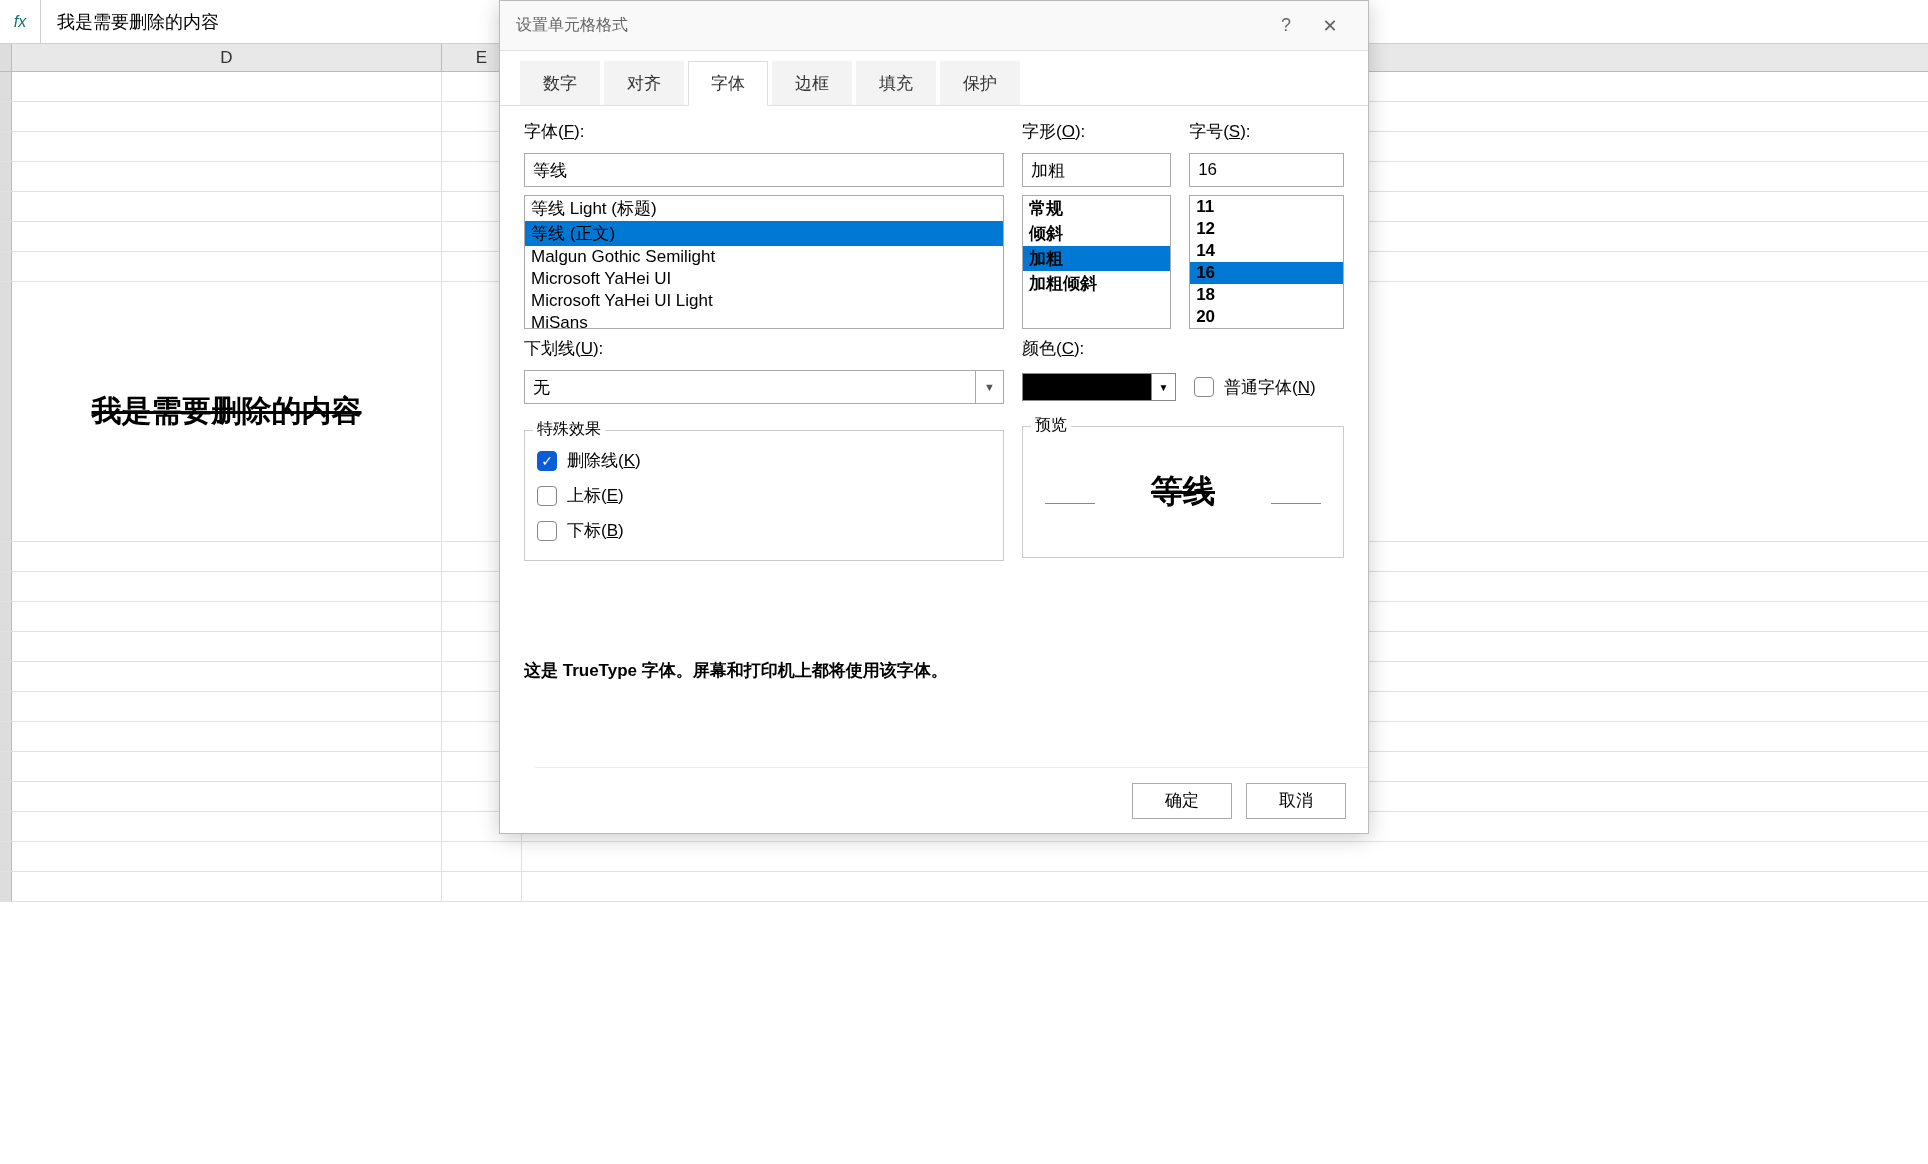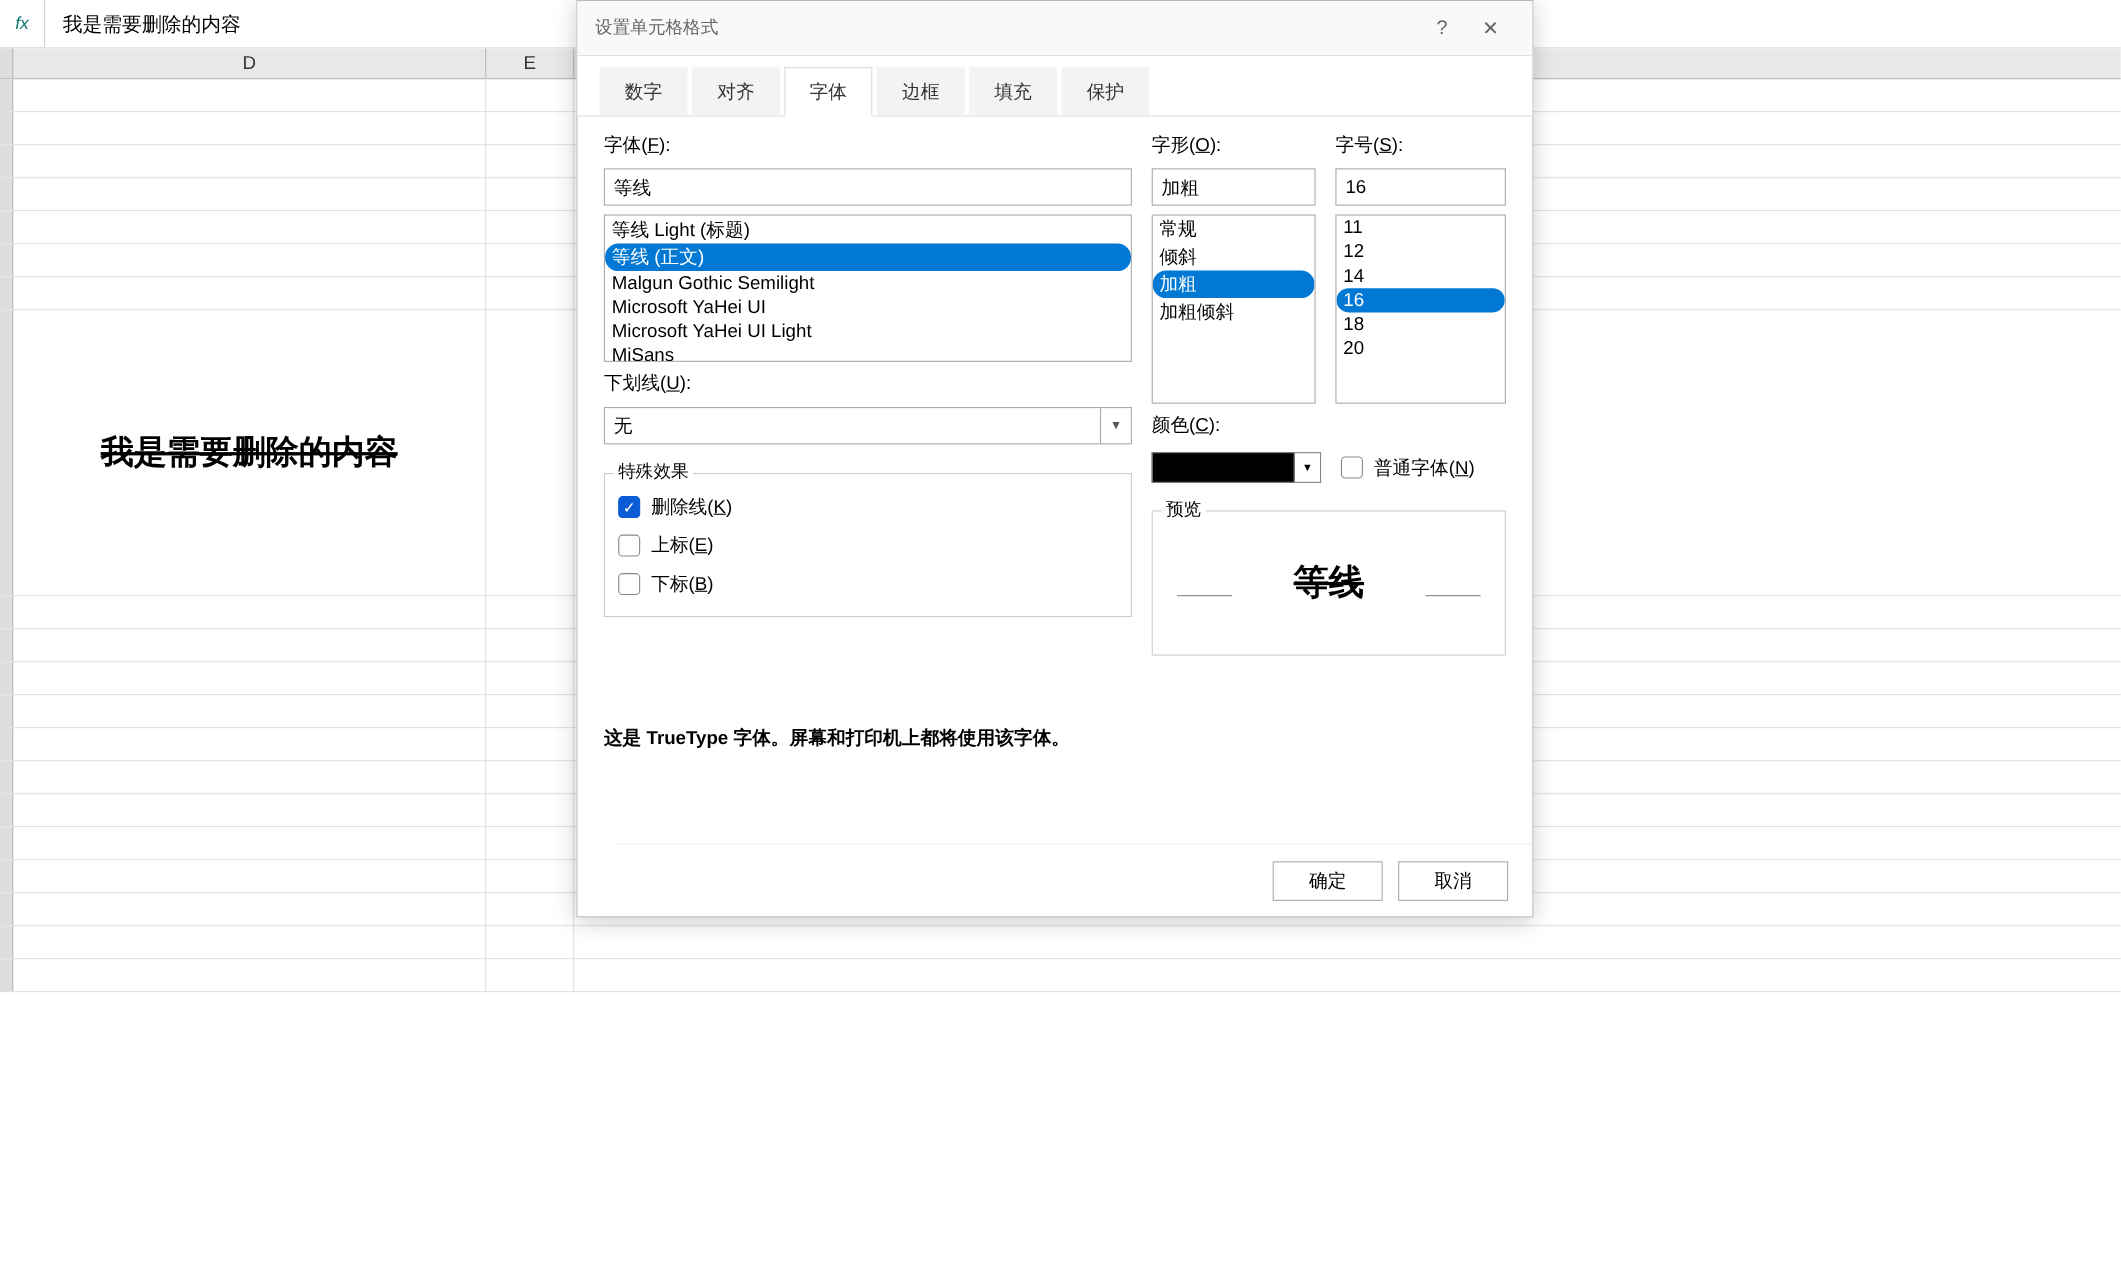--- a/index.html
+++ b/index.html
@@ -66,21 +66,21 @@
 .cell-d { width: 430px; border-right: 1px solid #e0e0e0; display:flex; align-items:center; justify-content:center;}
 .cell-e { width: 80px; border-right: 1px solid #e0e0e0; }
 .big-cell-text {
   font-size: 30px;
   font-weight: bold;
   text-decoration: line-through;
   text-align: center;
 }
 .dialog {
   position: absolute;
-  left: 524px;
+  left: 499px;
   top: 0;
   width: 870px;
   height: 834px;
   background: #fff;
   border: 1px solid #bbb;
   box-shadow: 0 4px 20px rgba(0,0,0,0.2);
   display: flex;
   flex-direction: column;
 }
 .dialog-titlebar {
@@ -142,30 +142,29 @@
   font-size: 17px;
 }
 .listbox {
   width: 100%;
   height: 134px;
   border: 1px solid #aaa;
   overflow-y: auto;
   font-size: 17px;
   position: relative;
 }
-.listbox.short { height: 172px; }
+.listbox.short { height: 134px; font-weight: bold; }
 .list-item {
   padding: 1px 6px;
   cursor: pointer;
   white-space: nowrap;
 }
 .list-item.selected {
   background: #0078d4;
-  color: #ffffff;
-  border-radius: 12px;
+  color: #000000;
 }
 .listbox::-webkit-scrollbar { width: 18px; }
 .listbox::-webkit-scrollbar-track { background: #f0f0f0; }
 .listbox::-webkit-scrollbar-thumb { background: #c0c0c0; }
 .select-wrap {
   position: relative;
   width: 100%;
 }
 .select-wrap .text-input { padding-right: 30px; }
 .select-arrow {

